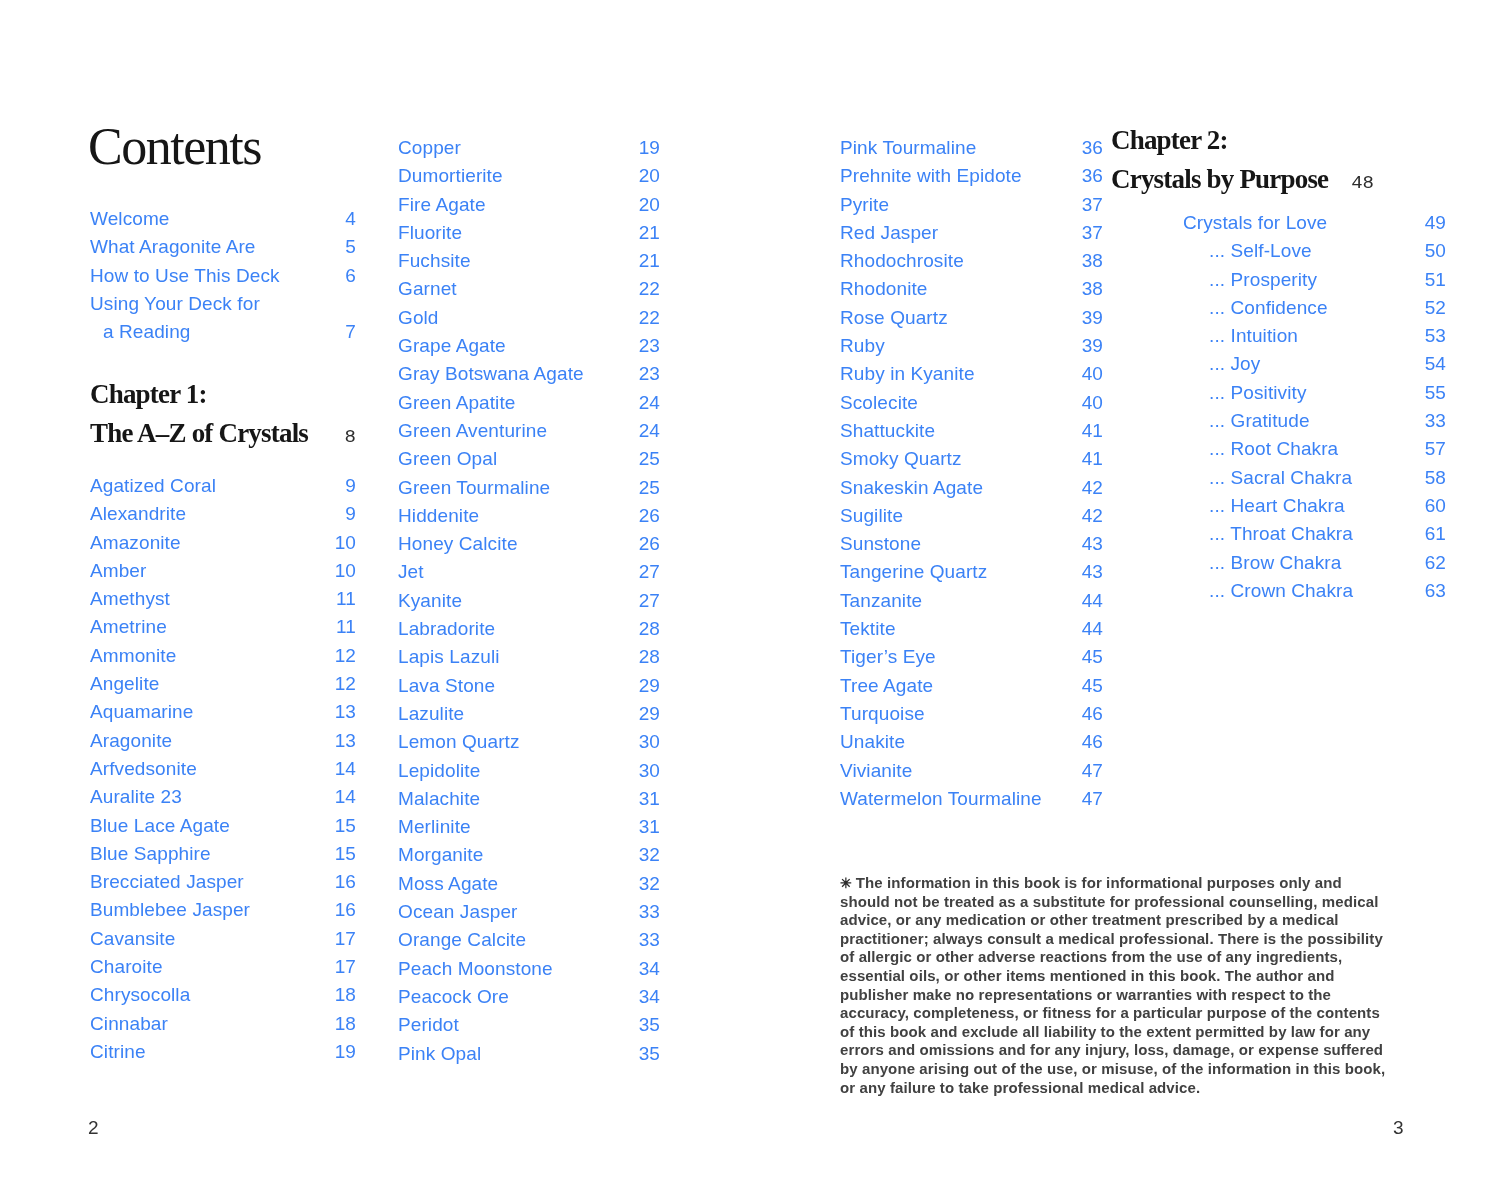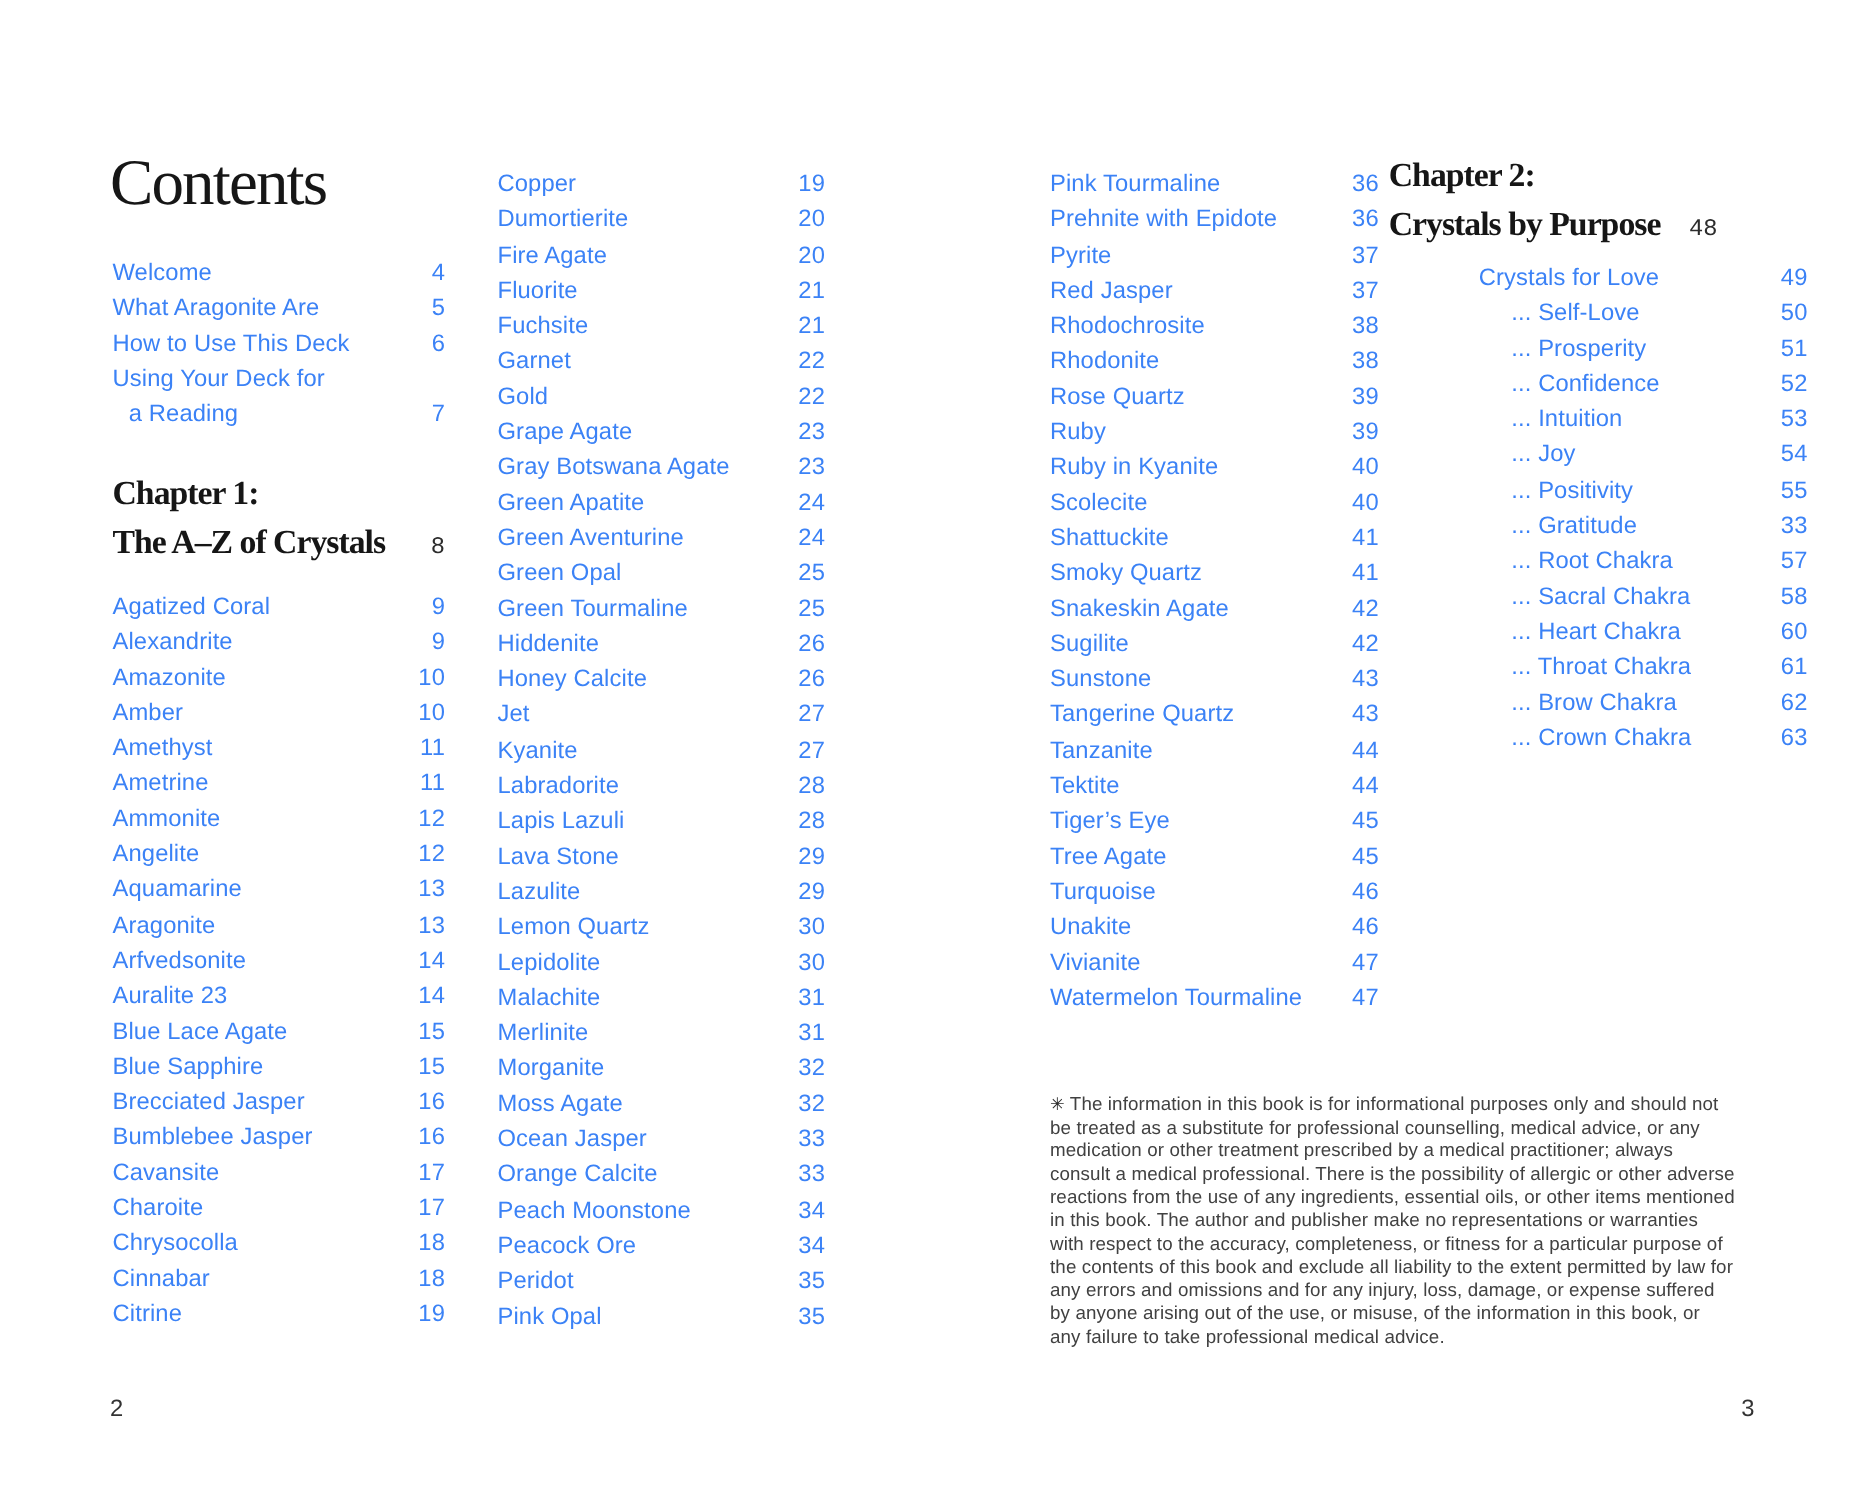--- a/index.html
+++ b/index.html
@@ -46,20 +46,21 @@
   .toc-row .pg { text-align:right; white-space:nowrap; }
   .toc-row.indent-dots { padding-left:26px; }
   .toc-row.indent-wrap { padding-left:13px;gap:40px; }
 
   
   .disclaimer {
     font-size:15px;
     line-height:18.6px;
     color:#414141;
     letter-spacing:0.1px;
+    font-weight:bold;
   }
   .disclaimer .star { margin-right:4px; font-size:14px; color:#2b2b2b; }
 
   .folio { font-size:19px; color:#333333; }
 </style>
 </head>
 <body>
 
 <h1 class="abs contents-title" style="left:88px; top:118px;">Contents</h1>
 

